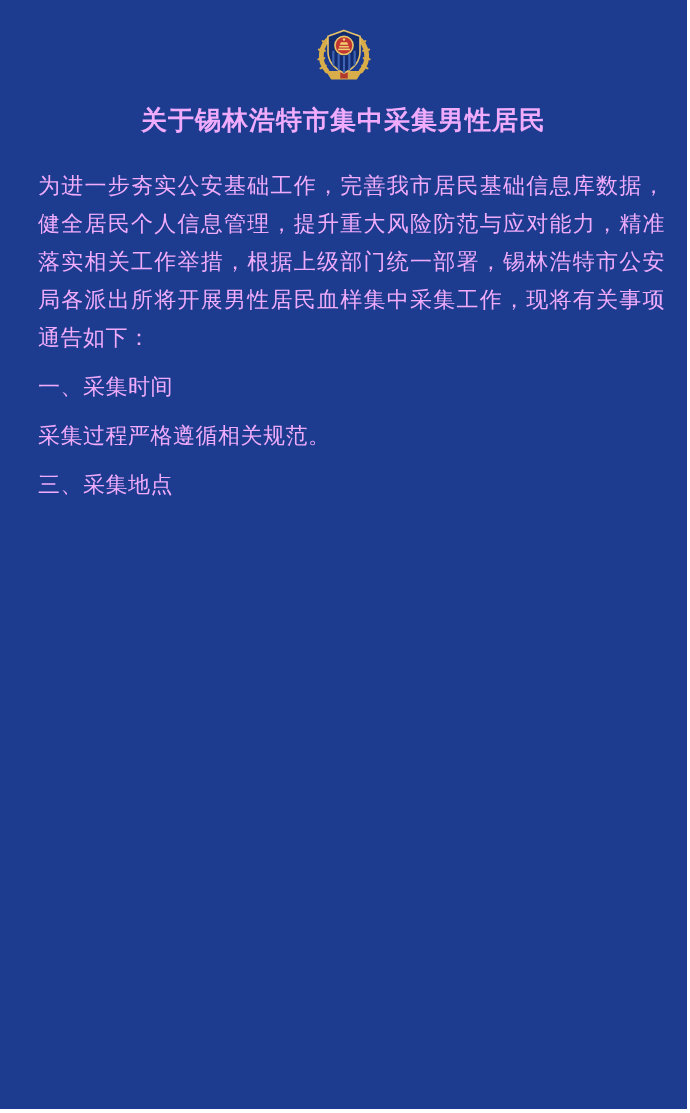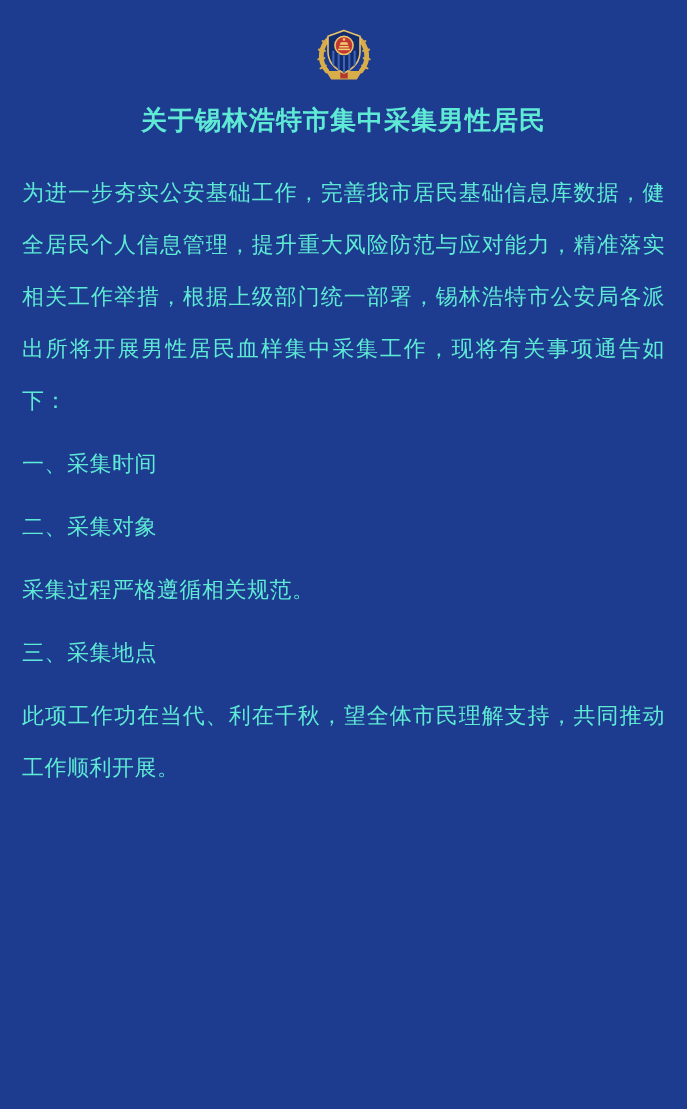--- a/index.html
+++ b/index.html
@@ -2,43 +2,43 @@
 <html><head>
 <meta charset="utf-8">
 <style>
   html, body { margin: 0; padding: 0; background: #ffffff; }
   .panel {
     position: relative;
     width: 690px;
     height: 1113px;
     box-sizing: border-box;
     background: #1d3c90;
-    color: #5eead4;
+    color: #f0abfc;
     padding: 26px 22px 0 22px;
     border-right: 3px solid #ffffff;
     border-bottom: 4px solid #ffffff;
     font-family: "Liberation Sans", "DejaVu Sans", sans-serif;
     overflow: hidden;
   }
   .emblem-wrap {
     text-align: center;
     height: 62px;
   }
   .title {
     text-align: center;
     font-size: 26px;
     font-weight: 700;
     line-height: 41px;
     margin: 12px 0 26px 0;
     letter-spacing: 1px;
   }
   .body-text p {
     font-size: 22px;
-    line-height: 52px;
-    margin: 0 0 11px 0;
+    line-height: 38px;
+    margin: 0 0 11px 16px;
     text-align: justify;
     letter-spacing: 0.5px;
   }
   .body-text p.heading {
     font-weight: 400;
   }
 </style>
 </head>
 <body>
 
@@ -73,23 +73,21 @@
 
   <div class="title">
     <div>关于锡林浩特市集中采集男性居民</div>
   </div>
 
   <div class="body-text">
     <p>为进一步夯实公安基础工作，完善我市居民基础信息库数据，健全居民个人信息管理，提升重大风险防范与应对能力，精准落实相关工作举措，根据上级部门统一部署，锡林浩特市公安局各派出所将开展男性居民血样集中采集工作，现将有关事项通告如下：</p>
 
     <p class="heading">一、采集时间</p>
 
-    <p class="heading">二、采集对象</p>
     <p>采集过程严格遵循相关规范。</p>
 
     <p class="heading">三、采集地点</p>
 
 
-    <p>此项工作功在当代、利在千秋，望全体市民理解支持，共同推动工作顺利开展。</p>
 
   </div>
 
 </div>
 
 </body></html>

